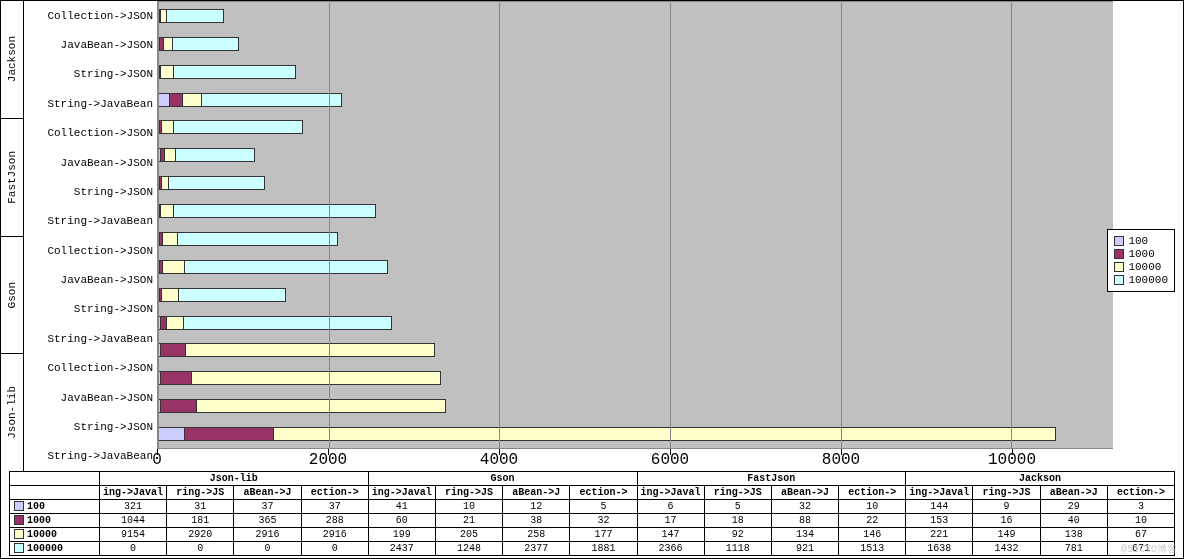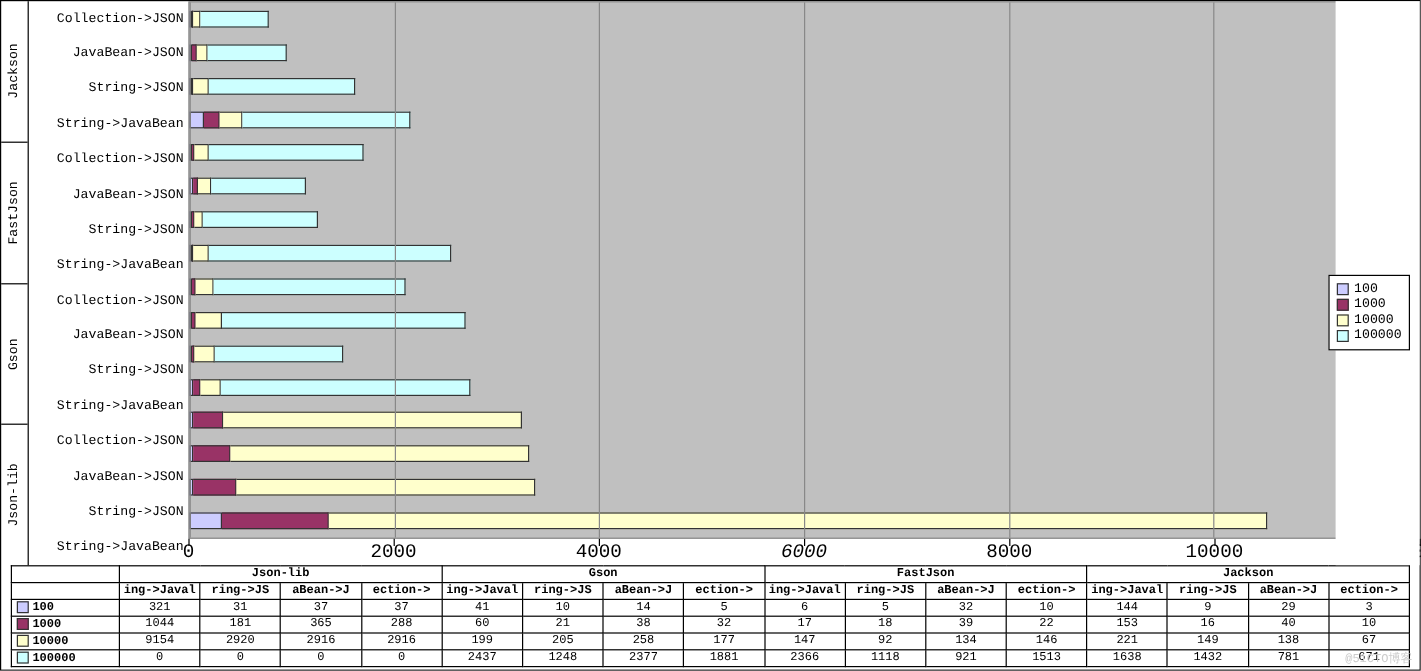--- a/index.html
+++ b/index.html
@@ -182,21 +182,21 @@
           <div class="grid" style="left: 100%;"></div>
         </div>
       <div class="xaxis" id="xaxis">
           <div class="xtick" style="left: 0%;"></div>
           <div class="xlabel" style="left: 0%;">0</div>
           <div class="xtick" style="left: 16.6667%;"></div>
           <div class="xlabel" style="left: 16.6667%;">2000</div>
           <div class="xtick" style="left: 33.3333%;"></div>
           <div class="xlabel" style="left: 33.3333%;">4000</div>
           <div class="xtick" style="left: 50%;"></div>
-          <div class="xlabel" style="left: 50%; font-style: italic;">6000</div>
+          <div class="xlabel" style="left: 50%;">6000</div>
           <div class="xtick" style="left: 66.6667%;"></div>
           <div class="xlabel" style="left: 66.6667%;">8000</div>
           <div class="xtick" style="left: 83.3333%;"></div>
           <div class="xlabel" style="left: 83.3333%;">10000</div>
           <div class="xtick" style="left: 100%;"></div>
           <div class="xlabel" style="left: 100%;">12000</div>
         </div>
     </div>
 
     <div class="legend-col">
@@ -257,21 +257,21 @@
       </thead>
       <tbody id="tbody">
           <tr>
             <th class="rowhead"><span class="swatch c100"></span>100</th>
             <td>321</td>
             <td>31</td>
             <td>37</td>
             <td>37</td>
             <td>41</td>
             <td>10</td>
-            <td>14</td>
+            <td>12</td>
             <td>5</td>
             <td>6</td>
             <td>5</td>
             <td>32</td>
             <td>10</td>
             <td>144</td>
             <td>9</td>
             <td>29</td>
             <td>3</td>
           </tr>
@@ -280,21 +280,21 @@
             <td>1044</td>
             <td>181</td>
             <td>365</td>
             <td>288</td>
             <td>60</td>
             <td>21</td>
             <td>38</td>
             <td>32</td>
             <td>17</td>
             <td>18</td>
-            <td>39</td>
+            <td>88</td>
             <td>22</td>
             <td>153</td>
             <td>16</td>
             <td>40</td>
             <td>10</td>
           </tr>
           <tr>
             <th class="rowhead"><span class="swatch c10000"></span>10000</th>
             <td>9154</td>
             <td>2920</td>

